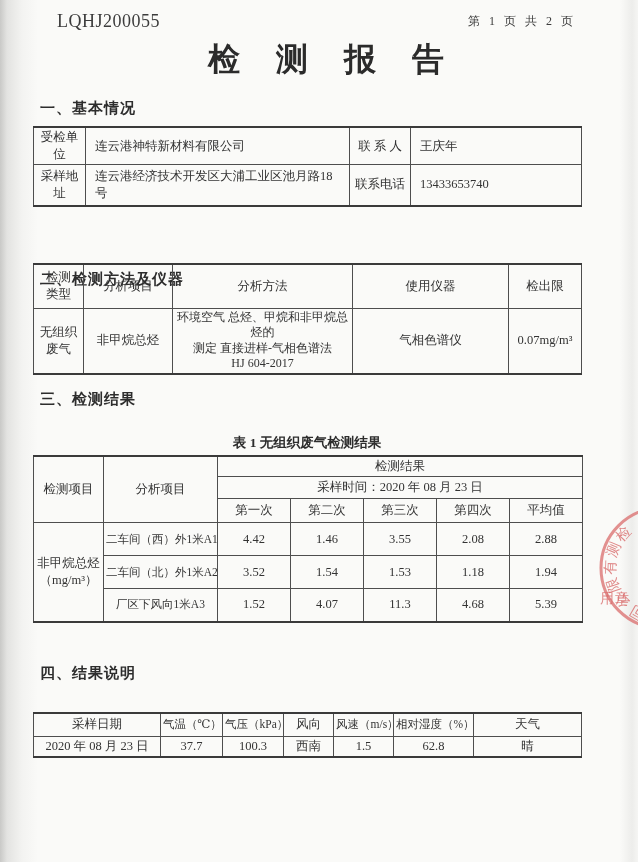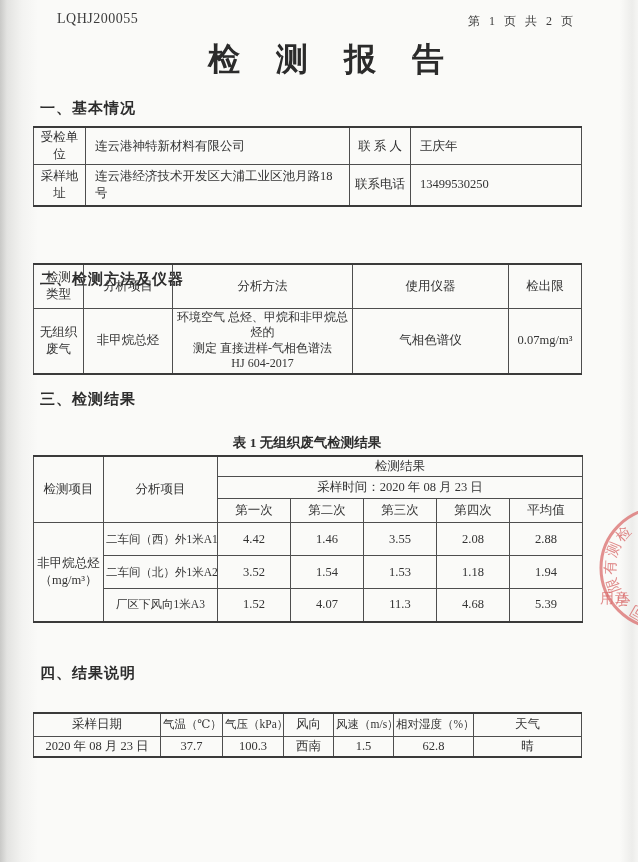--- a/index.html
+++ b/index.html
@@ -11,21 +11,21 @@
   .page {
     position: relative;
     width: 638px; height: 862px;
     overflow: hidden;
     background:
       linear-gradient(to right, #c9c9c7 0px, #e3e3e1 7px, #f3f3f1 22px, #fafaf8 38px, #fafaf8 620px, #ededeb 632px, #f5f5f3 638px);
     color: #333;
   }
   .doc-number {
     position: absolute; left: 57px; top: 11px;
-    font-size: 14px; letter-spacing: 0.5px; color: #3c3c3c;
+    font-size: 18px; letter-spacing: 0.5px; color: #3c3c3c;
   }
   .page-indicator {
     position: absolute; left: 468px; top: 13px;
     font-size: 12px; letter-spacing: 3px; color: #3c3c3c;
   }
   .report-title {
     position: absolute; left: 0; top: 38px; width: 100%;
     text-align: center; font-size: 32px; font-weight: bold;
     letter-spacing: 14px; color: #2b2b2b; padding-left: 14px;
   }
@@ -113,21 +113,21 @@
       <td>受检单位</td>
       <td class="val">连云港神特新材料有限公司</td>
       <td>联 系 人</td>
       <td class="val">王庆年</td>
     </tr>
     <tr>
       <td>采样地址</td>
       <td class="val">连云港经济技术开发区大浦工业区池月路18
 号</td>
       <td>联系电话</td>
-      <td class="val">13499530250</td>
+      <td class="val">13433653740</td>
     </tr>
   </tbody>
     </table>
 
   <div class="section-heading" id="heading-2">二、检测方法及仪器</div>
 
   <table id="methods-table">
     <colgroup>
         <col style="width:50px">
         <col style="width:89px">

